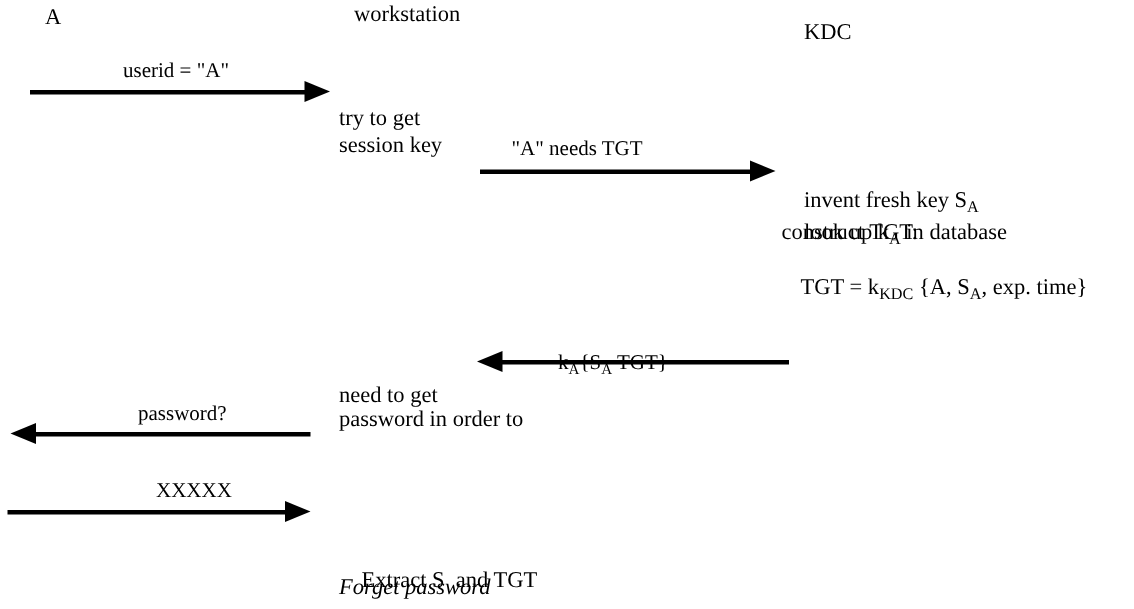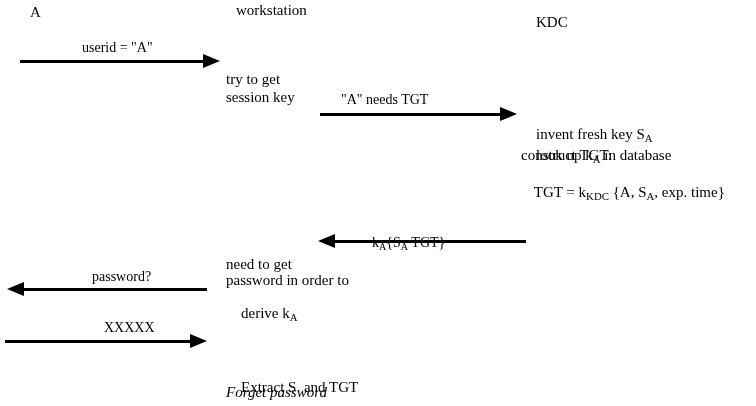--- a/index.html
+++ b/index.html
@@ -92,23 +92,20 @@
   </div>
 
   <div class="lbl msg" style="left:358px; top:220px;">
     <span>k</span><sub>A</sub><span>{S</span><sub>A</sub><span> TGT}</span>
   </div>
   <div class="arrow" style="left:334px; top:240px; width:192px;"></div>
   <div class="head head-left" style="left:318px; top:234px;"></div>
 
   <div class="lbl note" style="left:226px; top:256px;">need to get</div>
   <div class="lbl note" style="left:226px; top:272px;">password in order to</div>
-  <div class="lbl note" style="left:226px; top:289px;">
-    <span>derive k</span><sub>A</sub>
-  </div>
 
   <div class="lbl msg" style="left:92px; top:269px;">password?</div>
   <div class="arrow" style="left:22px; top:288px; width:185px;"></div>
   <div class="head head-left" style="left:7px; top:282px;"></div>
 
   <div class="lbl msg" style="left:104px; top:320px;">XXXXX</div>
   <div class="arrow" style="left:5px; top:340px; width:186px;"></div>
   <div class="head head-right" style="left:190px; top:334px;"></div>
 
   <div class="lbl note" style="left:226px; top:363px;">

